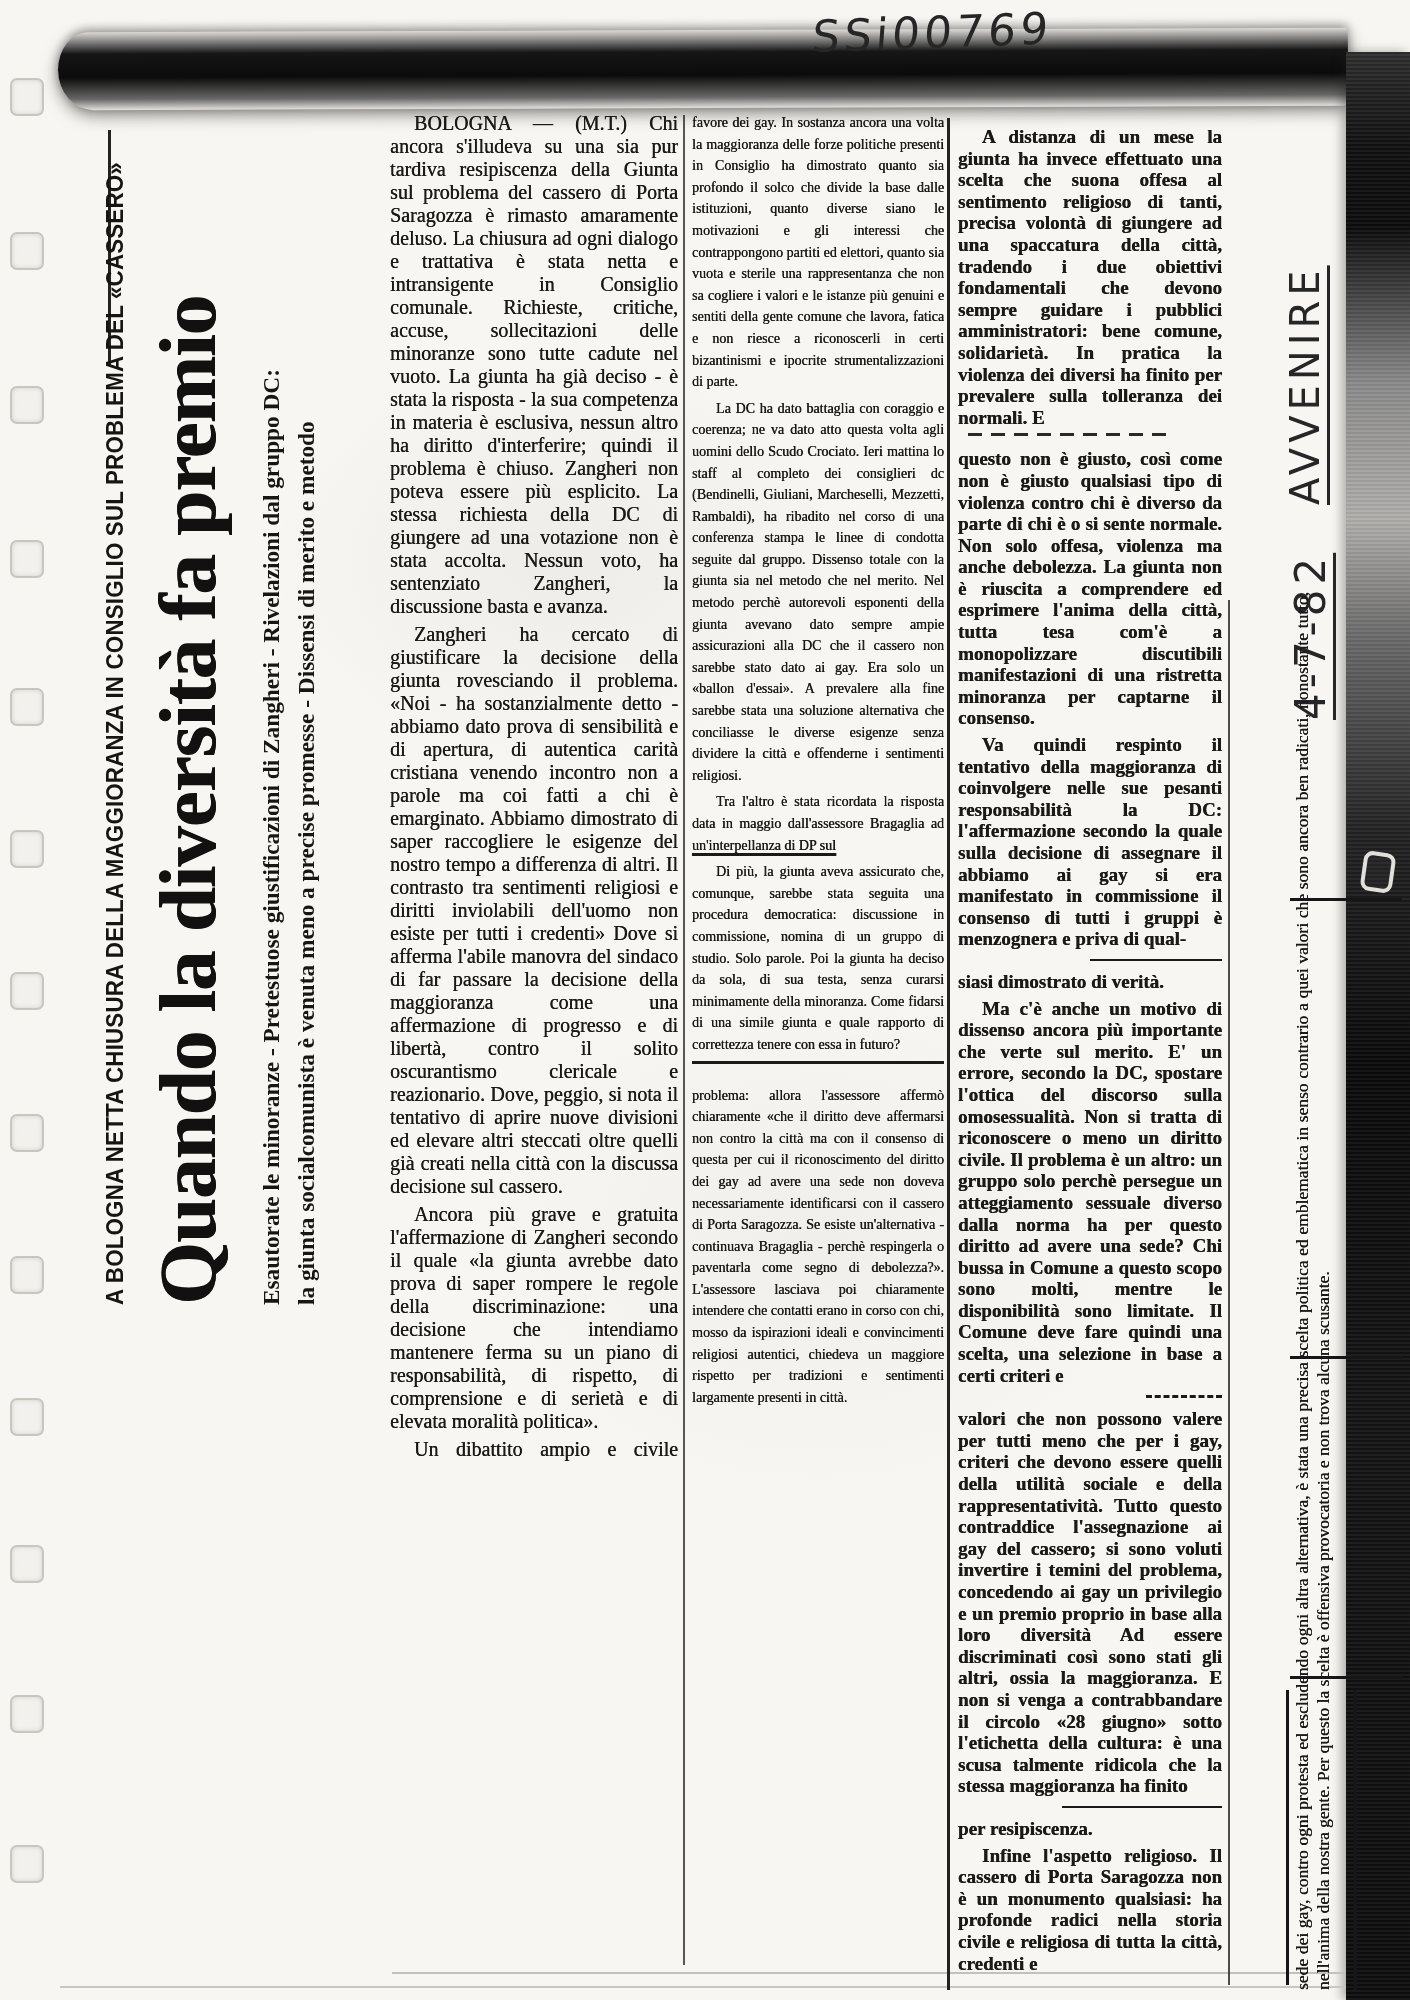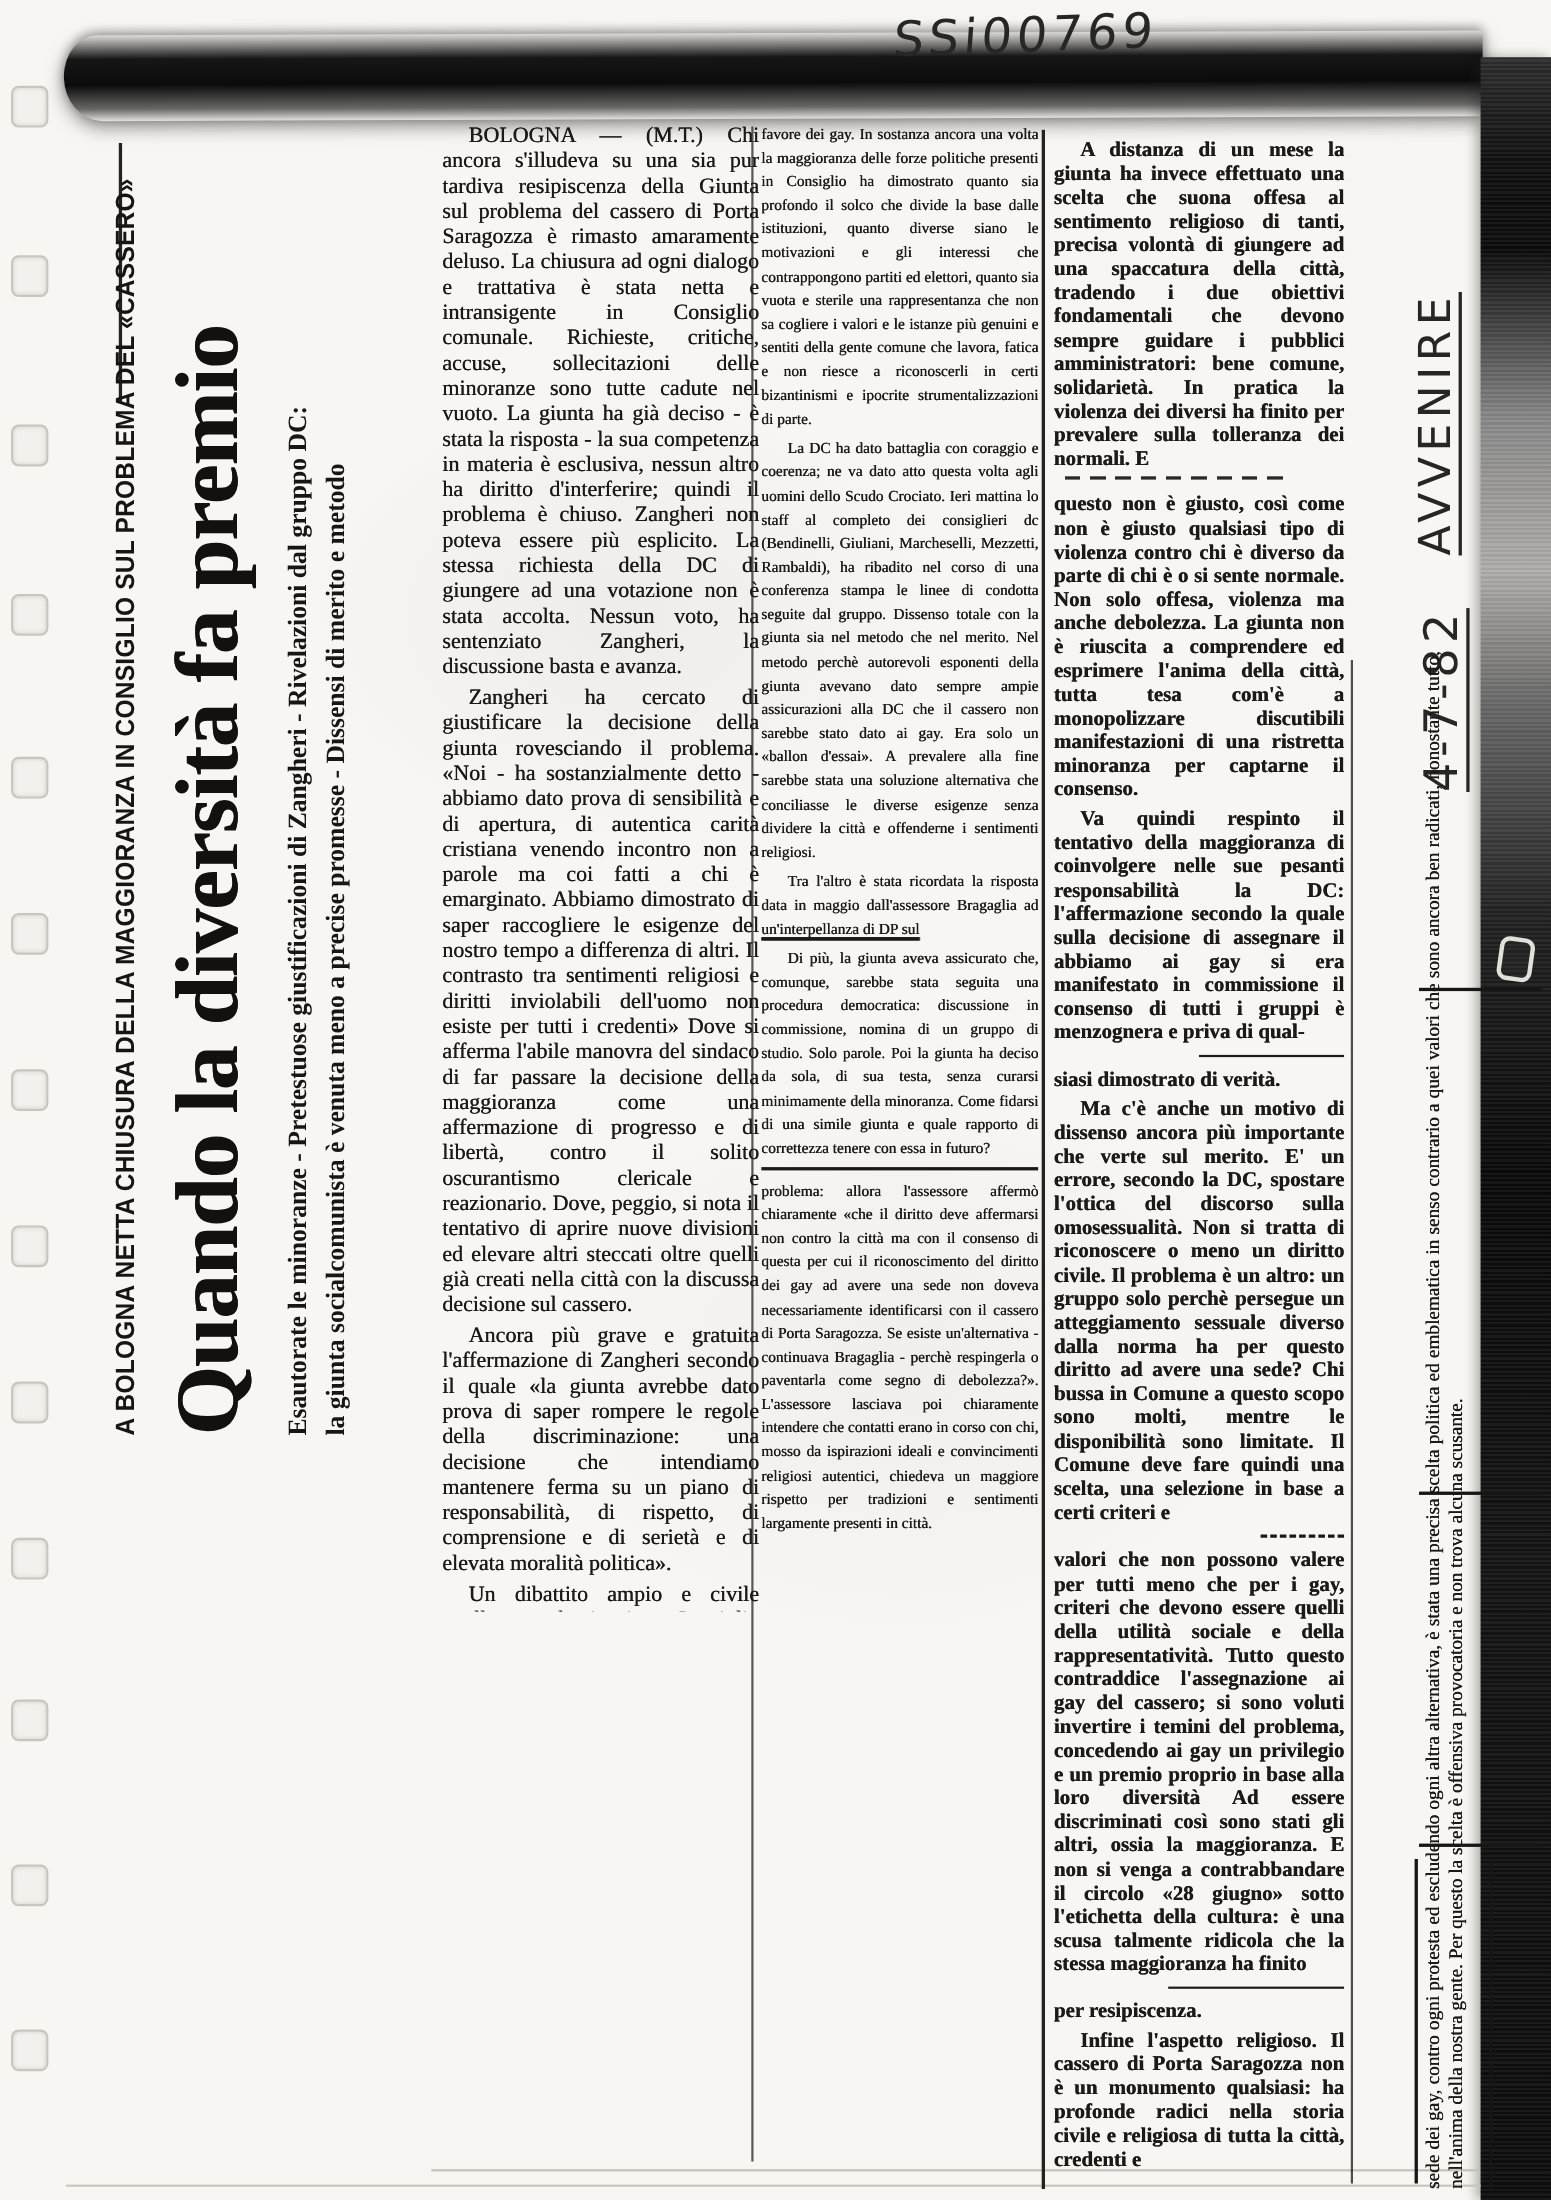--- a/index.html
+++ b/index.html
@@ -26,26 +26,26 @@
   .rot-in{position:absolute;top:0;left:0;transform-origin:top left;}
   .hw-vert{font-size:40px;letter-spacing:5px;text-decoration:underline;text-decoration-thickness:3px;text-underline-offset:8px;transform-origin:top left;}
   
   .mast-out{position:absolute;left:95px;top:103px;width:232px;height:1202px;}
   .mast-in{position:absolute;top:0;left:0;width:1202px;height:232px;transform:rotate(-90deg) translateX(-1202px);transform-origin:top left;display:flex;flex-direction:column;}
   .kicker{height:42px;font-family:"Liberation Sans", sans-serif;font-weight:bold;font-size:24px;letter-spacing:0.2px;transform:scaleX(0.93);transform-origin:left center;white-space:nowrap;color:#161513;padding-top:6px;}
   .headline{height:118px;font-weight:bold;font-size:81px;letter-spacing:-1px;white-space:nowrap;color:#12110f;text-shadow:0.6px 0 currentColor;}
   .subline{height:35px;font-weight:bold;font-size:24px;white-space:nowrap;color:#171614;transform:scaleX(0.97);transform-origin:left center;}
   
   .col{position:absolute;overflow:hidden;text-align:justify;text-shadow:0.35px 0 currentColor;}
-  #col1{left:402px;top:112px;width:288px;height:1353px;font-size:20px;line-height:23px;}
+  #col1{left:390px;top:112px;width:288px;height:1353px;font-size:20px;line-height:23px;}
   #col2{left:692px;top:112px;width:252px;height:1862px;font-size:14px;line-height:21.6px;}
   #col3{left:958px;top:126px;width:264px;height:1852px;font-size:19px;line-height:21.6px;font-weight:bold;}
   .col p{margin:0 0 5px;text-indent:24px;}
   .col p.noindent{text-indent:0;}
-  .boxtop{border-top:3px solid #1a1a1a;padding-top:9px;margin-top:4px;}
+  .boxtop{border-top:3px solid #1a1a1a;padding-top:21px;margin-top:4px;}
   .u-phrase{text-decoration:underline;text-decoration-thickness:2.5px;text-underline-offset:3px;}
   .hr{border:0;border-top:2.5px solid #1a1a1a;width:132px;margin:9px 0 10px auto;}
   .hr.wide{width:160px;}
   .hr.dash{width:76px;border-top-style:dashed;border-top-width:3px;}
   .strike{height:3px;width:205px;margin:2px 0 12px 10px;background:repeating-linear-gradient(90deg,#2a2927 0 14px, transparent 14px 23px);}
   
   .vrule{position:absolute;background:#23221f;}
   
   .strip-out{position:absolute;left:1292px;top:592px;width:64px;height:1398px;}
   .strip-in{position:absolute;top:0;left:0;width:1398px;height:64px;transform:rotate(-90deg) translateX(-1398px);transform-origin:top left;font-size:17.5px;line-height:20.5px;text-align:justify;text-shadow:0.3px 0 currentColor;}

